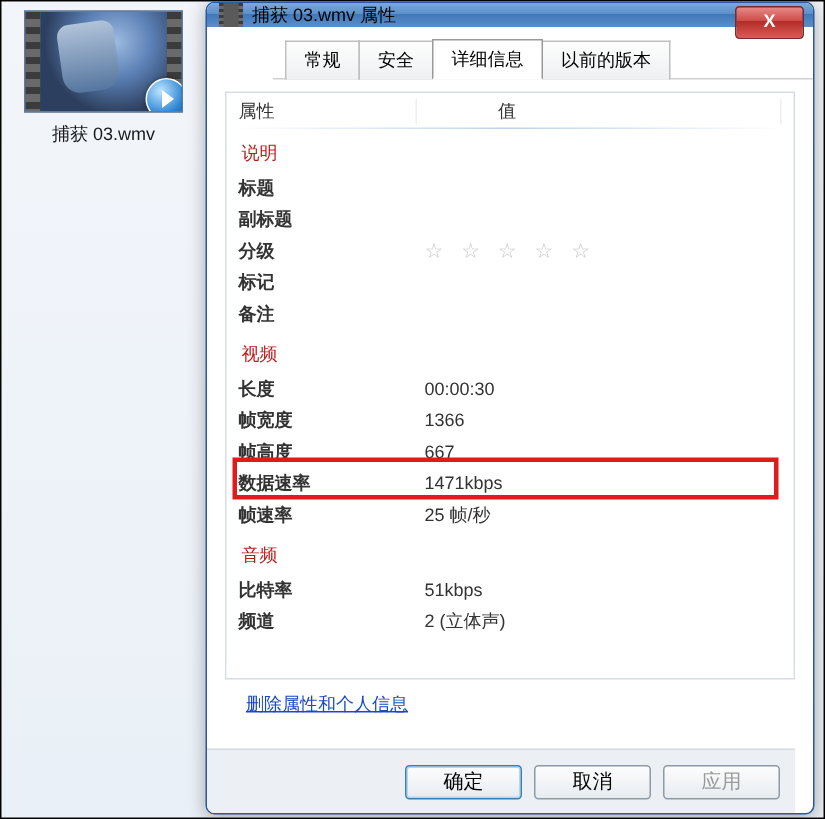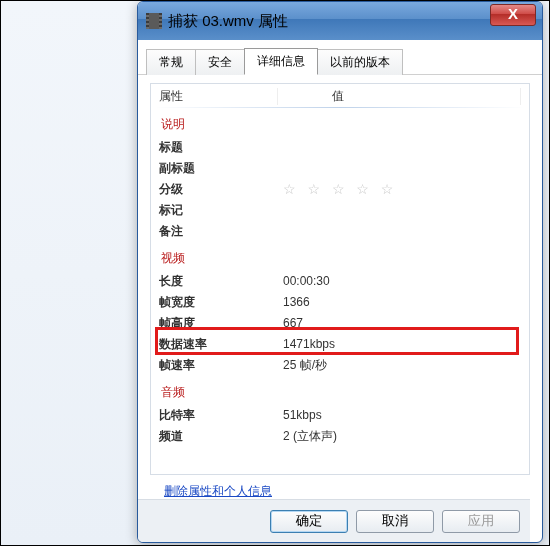--- a/index.html
+++ b/index.html
@@ -10,26 +10,26 @@
   .filmstrip{position:absolute;top:0;bottom:0;width:10px;background:repeating-linear-gradient(to bottom,#3b3b3b 0,#3b3b3b 5px,#6a6a6a 5px,#6a6a6a 10px);}
   .filmstrip.left{left:0;} .filmstrip.right{right:0;}
   .thumbimg{position:absolute;left:10px;right:10px;top:0;bottom:0;background:
     radial-gradient(circle at 60% 30%,#9dbbe0 0,#5b80b5 35%,#2d3f5e 70%),linear-gradient(#4e6e9a,#20324b);}
   .thumbimg:before{content:"";position:absolute;left:15%;top:10%;width:45%;height:70%;background:linear-gradient(#b0c3d9,#56769f);border-radius:8px 8px 12px 12px;transform:rotate(-8deg);}
   .playbadge{position:absolute;right:-4px;bottom:-6px;width:26px;height:26px;border-radius:50%;background:radial-gradient(circle at 35% 30%,#bfe5ff,#2e88d6 60%,#14559a);border:1px solid #fff;box-shadow:0 0 3px rgba(0,0,0,.4);}
   .playbadge:after{content:"";position:absolute;left:10px;top:7px;border-left:8px solid #fff;border-top:6px solid transparent;border-bottom:6px solid transparent;}
   .fname{margin-top:6px;color:#1a1a1a;}
   
   .dlg{position:absolute;left:136px;top:0;width:404px;height:540px;border:1px solid #285a9c;border-radius:6px;background:#fff;box-shadow:0 2px 12px rgba(0,0,0,.3);overflow:hidden;}
-  .titlebar{height:38px;background:linear-gradient(#7aa9de,#5b90cb 45%,#3f78b9 46%,#5a8fca);display:flex;align-items:center;padding-left:8px;color:#000;font-size:15px;}
+  .titlebar{height:16px;background:linear-gradient(#7aa9de,#5b90cb 45%,#3f78b9 46%,#5a8fca);display:flex;align-items:center;padding-left:8px;color:#000;font-size:12px;}
   .titlebar .winicon{width:16px;height:16px;margin-right:6px;position:relative;background:#5a5a5a;}
   .titlebar .winicon:before,.titlebar .winicon:after{content:"";position:absolute;background:repeating-linear-gradient(to bottom,#3b3b3b 0,#3b3b3b 2px,#6a6a6a 2px,#6a6a6a 4px);width:3px;top:0;bottom:0;}
   .titlebar .winicon:before{left:0;} .titlebar .winicon:after{right:0;}
   .closebtn{position:absolute;right:6px;top:2px;width:44px;height:20px;background:linear-gradient(#e58a88,#cf4b47 45%,#b42d28 46%,#d85954);border:1px solid #7a2a27;border-radius:3px;color:#fff;text-align:center;line-height:18px;font-weight:bold;cursor:pointer;}
-  .tabs{display:flex;align-items:flex-end;height:28px;padding:6px 8px 0 8px;background:#fff;border-bottom:1px solid #d0d0d0;gap:0;}
+  .tabs{display:flex;align-items:flex-end;height:28px;padding:6px 8px 0 8px;background:#fff;border-bottom:1px solid #d0d0d0;gap:0;margin-left:44px;}
   .tab{padding:4px 12px;border:1px solid #bfbfbf;border-bottom:none;background:linear-gradient(#fdfdfd,#eef0f2);margin-right:-1px;position:relative;top:1px;cursor:pointer;}
   .tab.active{background:#fff;border-color:#9a9a9a;border-bottom:1px solid #fff;z-index:2;top:1px;}
   .body{padding:8px 12px 0 12px;}
   .propbox{border:1px solid #d6dde6;background:#fff;height:390px;position:relative;overflow:hidden;}
   .cols{display:flex;padding:4px 8px 2px 8px;color:#333;gap:48px;}
   .chdr{border-right:1px solid #eee;}
   .chdr.k{flex:0 0 118px;} .chdr.v{flex:1;padding-left:6px;}
   .divider{height:1px;background:linear-gradient(to right,transparent,#bfd2ea,transparent);margin:0 4px;}
   .rows{padding:0 8px;}
   .section{color:#b91c1c;padding:8px 0 4px 2px;}
@@ -41,20 +41,29 @@
   .linkrow{padding:8px 0 0 14px;}
   .linkrow a{color:#1a49c4;text-decoration:underline;cursor:pointer;}
   .btnbar{position:absolute;left:0;right:12px;bottom:0;height:42px;background:#ecf0f4;border-top:1px solid #d7dde4;display:flex;justify-content:flex-end;align-items:center;padding-right:10px;gap:8px;}
   .btn{min-width:78px;height:23px;border:1px solid #8f9aa7;background:linear-gradient(#fdfdfd,#e7ecf1);border-radius:3px;cursor:pointer;}
   .btn.default{border-color:#3c7fb1;box-shadow:0 0 0 1px #b3d7f3 inset;}
   .btn[disabled]{color:#9a9a9a;cursor:default;}
 </style>
 </head>
 <body>
 <div class="canvas">
+  <div class="file-area">
+    <div class="thumb">
+      <div class="filmstrip left"></div>
+        <div class="filmstrip right"></div>
+      <div class="thumbimg"></div>
+      <div class="playbadge"></div>
+    </div>
+    <div class="fname">捕获 03.wmv</div>
+  </div>
 
   <div class="dlg">
     <div class="titlebar">
       <span class="winicon"></span>
       <span>捕获 03.wmv 属性</span>
       <div class="closebtn">X</div>
     </div>
 
     <div class="tabs">
       <div class="tab">常规</div>

